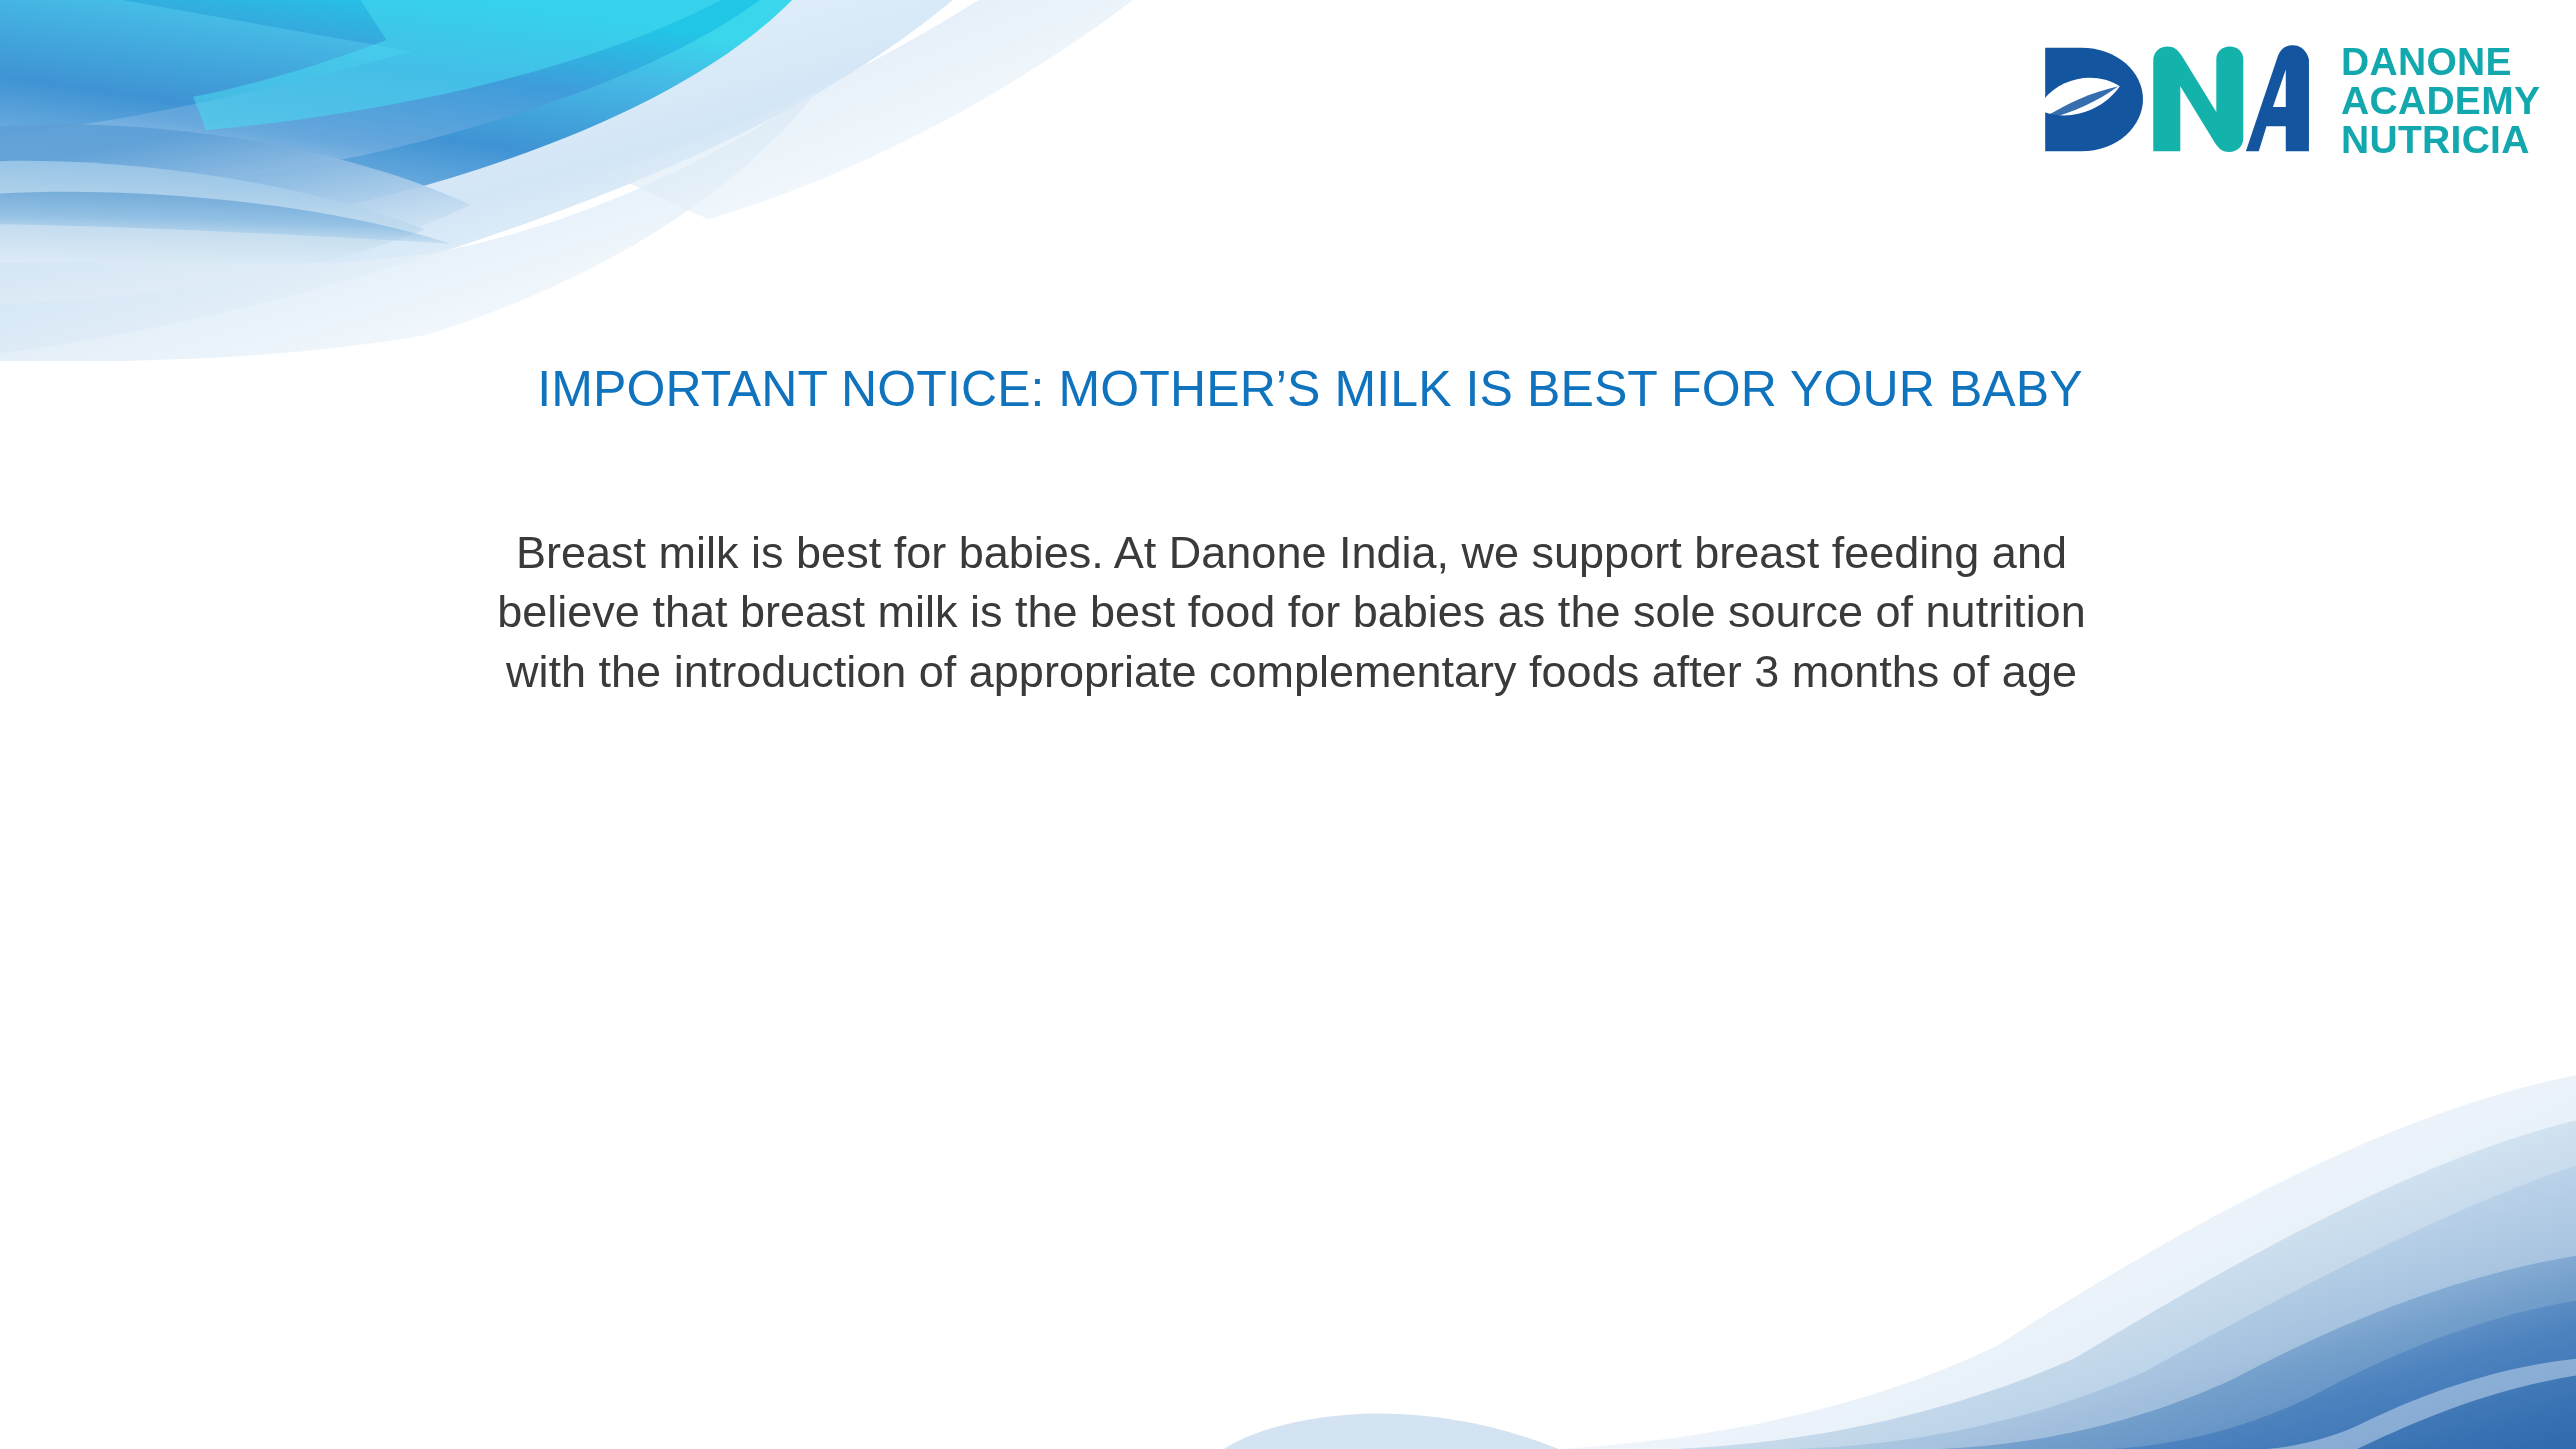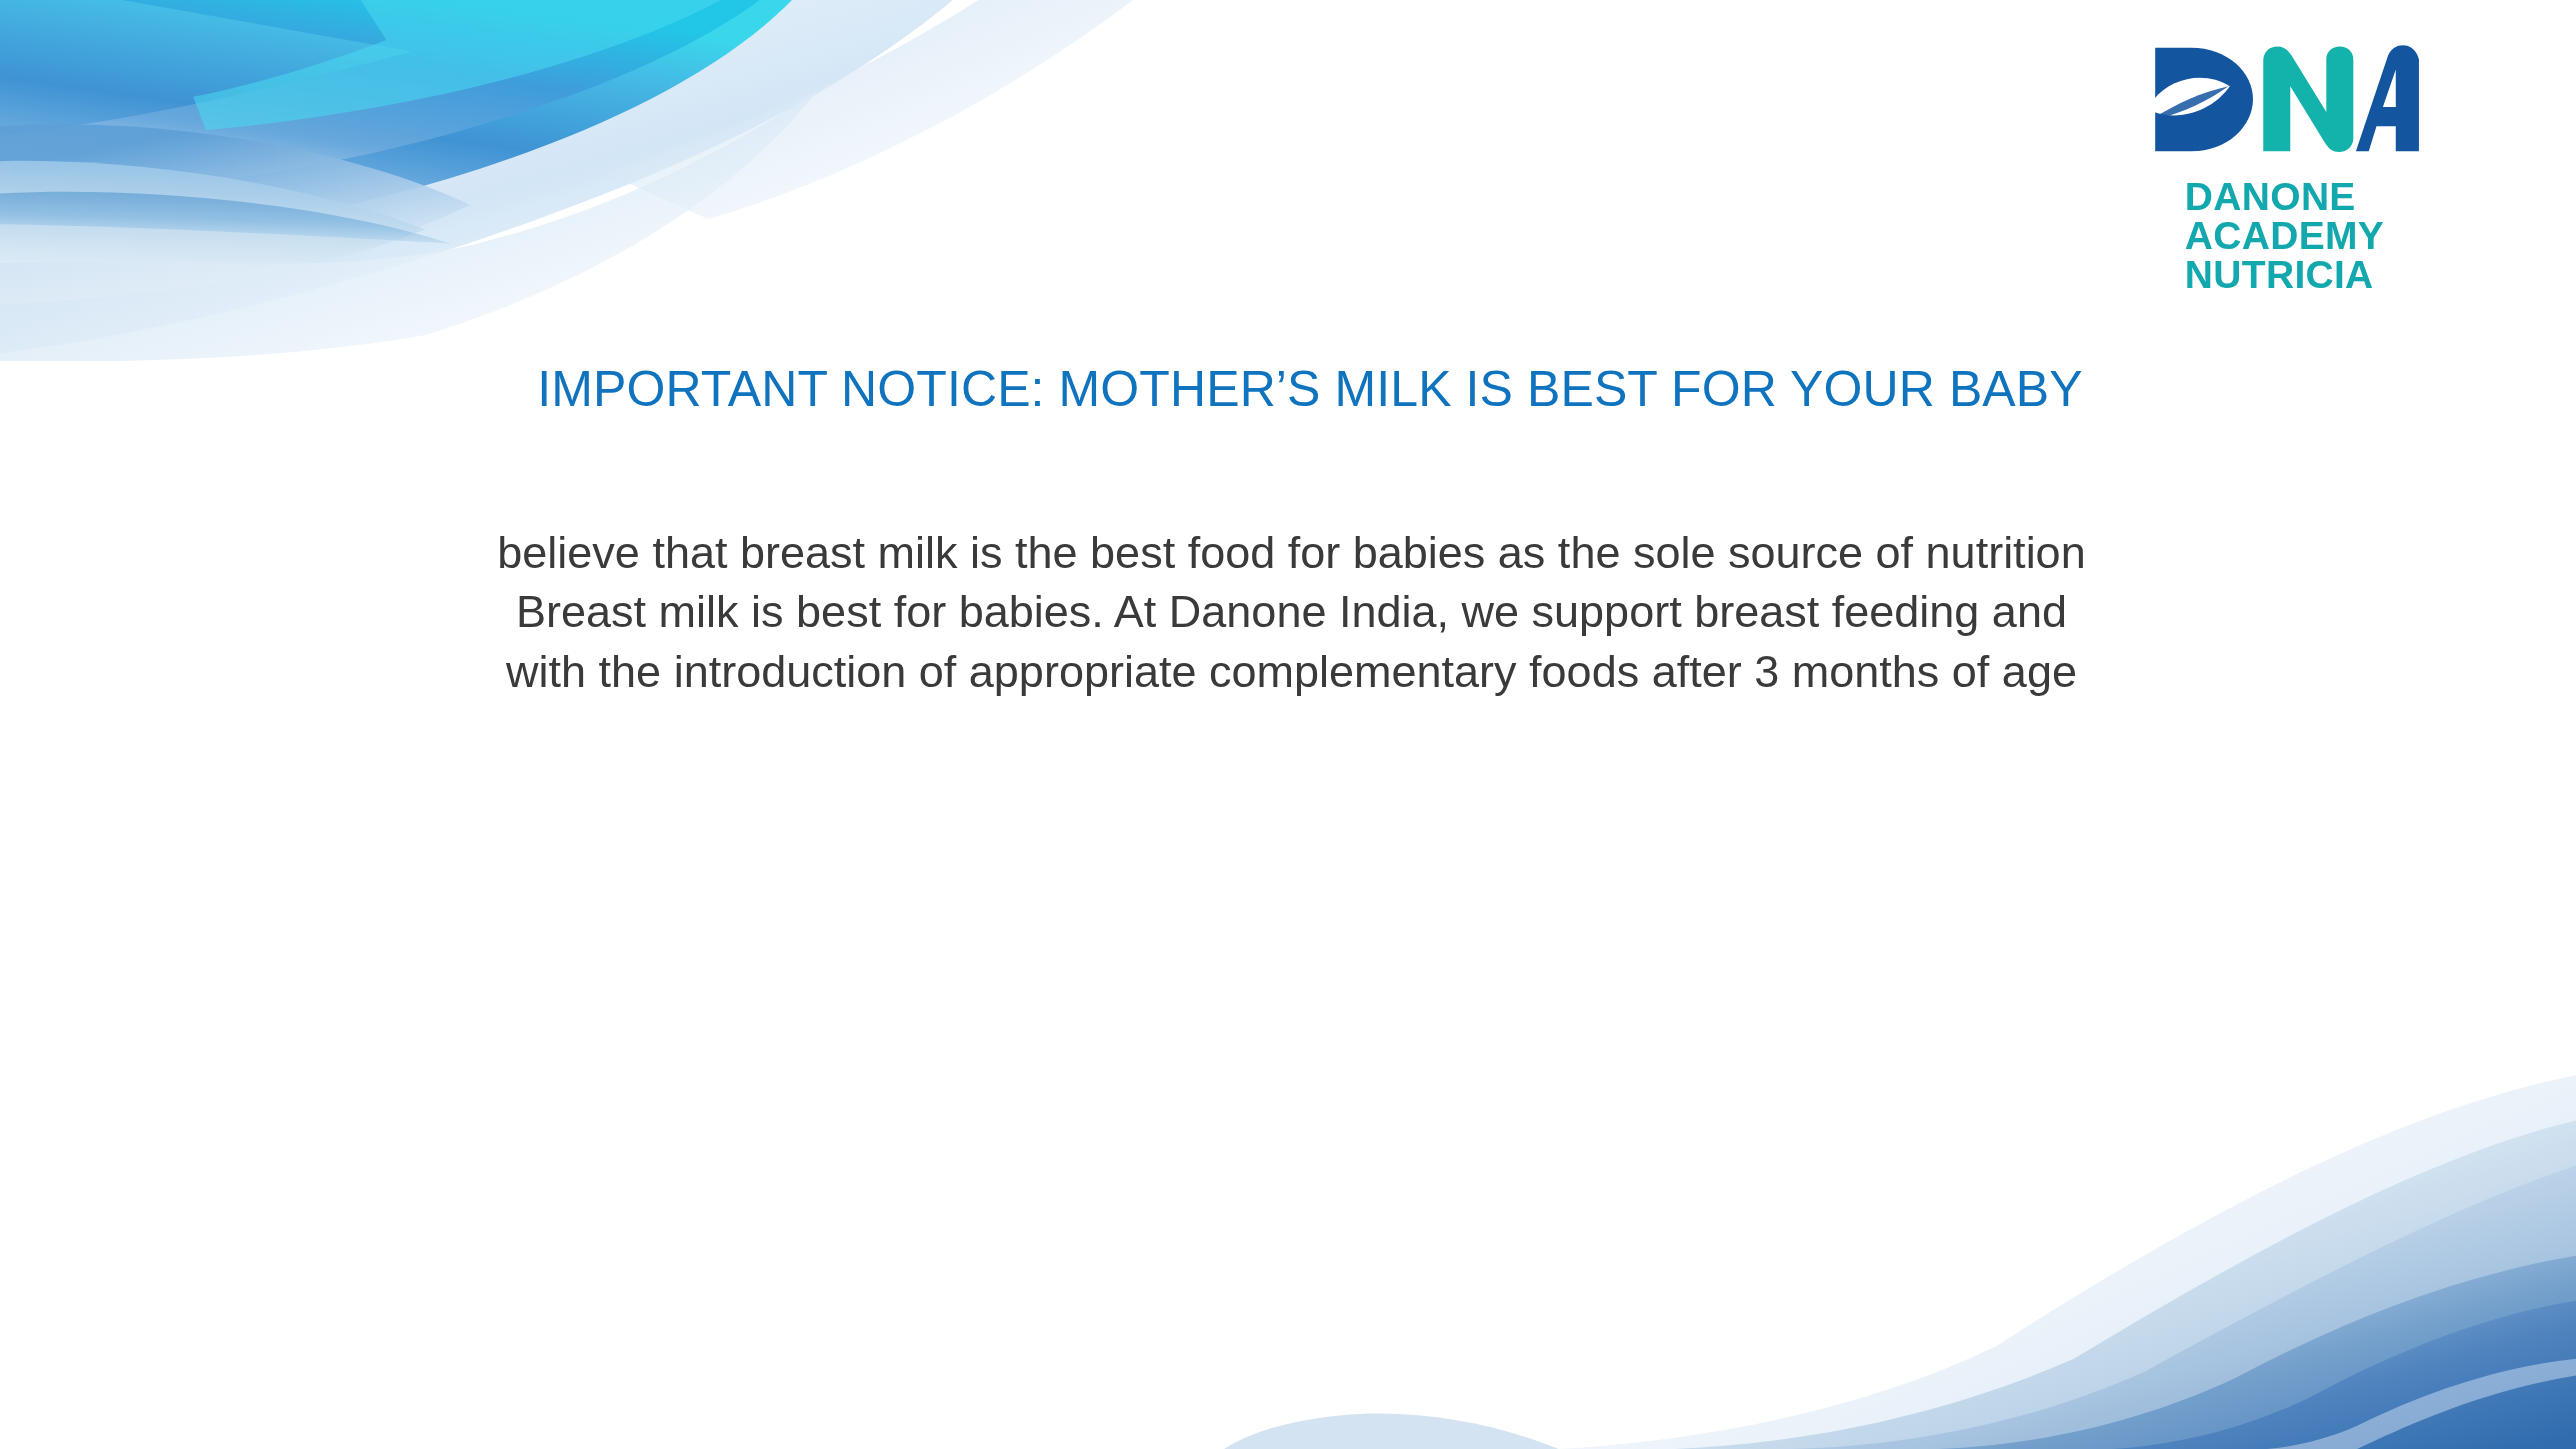--- a/index.html
+++ b/index.html
@@ -41,23 +41,22 @@
   }
 
   
   #logo {
     position: absolute;
     top: 40px;
     left: 2040px;
     width: 489px;
     height: 119px;
     display: flex;
-    align-items: center;
-    gap: 18px;
-    flex-direction: column;
+    align-items: flex-end;
+    gap: 32px;
   }
   #logo-mark {
     width: 269px;
     height: 119px;
     flex: 0 0 auto;
   }
   #logo-wordmark {
     display: flex;
     flex-direction: column;
     justify-content: center;
@@ -240,20 +239,20 @@
       <span>DANONE</span>
       <span>ACADEMY</span>
       <span>NUTRICIA</span>
     </div>
   </div>
 
   <div id="content">
     <h1 id="slide-title">IMPORTANT NOTICE: MOTHER’S MILK IS BEST FOR YOUR BABY</h1>
 
     <div id="notice-body">
+      <span class="line">Breast milk is best for babies. At Danone India, we support breast feeding and</span>
       <span class="line">believe that breast milk is the best food for babies as the sole source of nutrition</span>
-      <span class="line">Breast milk is best for babies. At Danone India, we support breast feeding and</span>
       <span class="line">with the introduction of appropriate complementary foods after 3 months of age</span>
     </div>
   </div>
 
 </div>
 
 
 </body></html>

